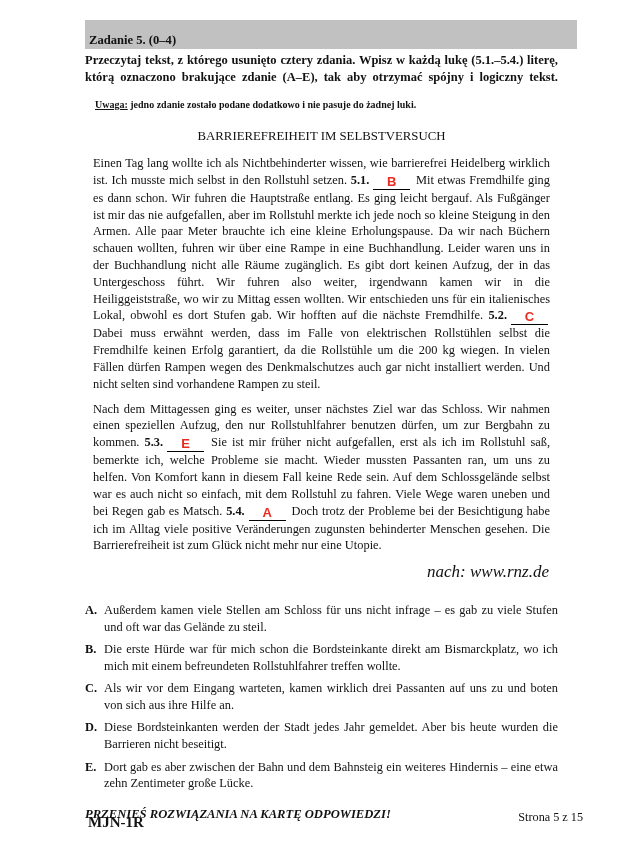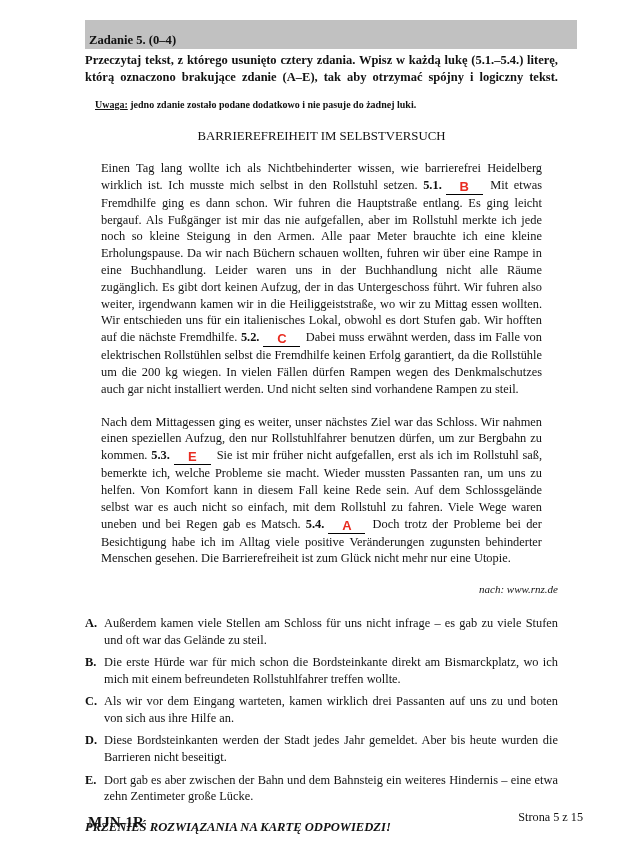--- a/index.html
+++ b/index.html
@@ -15,34 +15,34 @@
   }
   .instr {
     font-weight:bold; font-size:12.5px; line-height:17px; margin:3px 0 0 0;
     text-align:justify; text-align-last:justify;
   }
   .instr-note { font-weight:bold; font-size:10px; line-height:17px; margin:10px; }
   .u { text-decoration:underline; }
 
   .title { text-align:center; font-size:12.8px; margin:16px 0 11px 0; font-weight:normal; }
 
-  .bodytext { font-size:12.4px; line-height:16.8px; text-align:justify; margin:16px; }
+  .bodytext { font-size:12.4px; line-height:16.8px; text-align:justify; margin:8px; }
 
   .gapnum { font-weight:bold; }
   .gapline {
     display:inline-block; width:37px; border-bottom:1.2px solid #000;
     text-align:center; height:14px; line-height:14px; vertical-align:-2px;
     margin:0 2px 0 4px; cursor:pointer;
   }
   .gapletter {
     color:#e82c21; font-family:"Liberation Sans", sans-serif;
     font-weight:bold; font-size:13px;
   }
 
-  .source { text-align:right; font-style:italic; font-size:11px; margin:5px 0 0 0; }
+  .source { text-align:right; font-style:italic; font-size:17px; margin:5px 9px 0 0; }
 
   .options { margin-top:20px; }
   .option { display:flex; font-size:12.4px; line-height:16.8px; margin-bottom:5.5px; }
   .opt-label { font-weight:bold; flex:0 0 19px; width:19px; }
   .opt-text { flex:1; text-align:justify; }
 
   .transfer { font-weight:bold; font-style:italic; font-size:12.6px; margin:15px 0 0 0; }
 
   .footer-code { position:absolute; left:88px; top:814px; font-weight:bold; font-size:15px; }
   .footer-page { position:absolute; left:85px; top:810px; width:498px; text-align:right; font-size:12.2px; }

